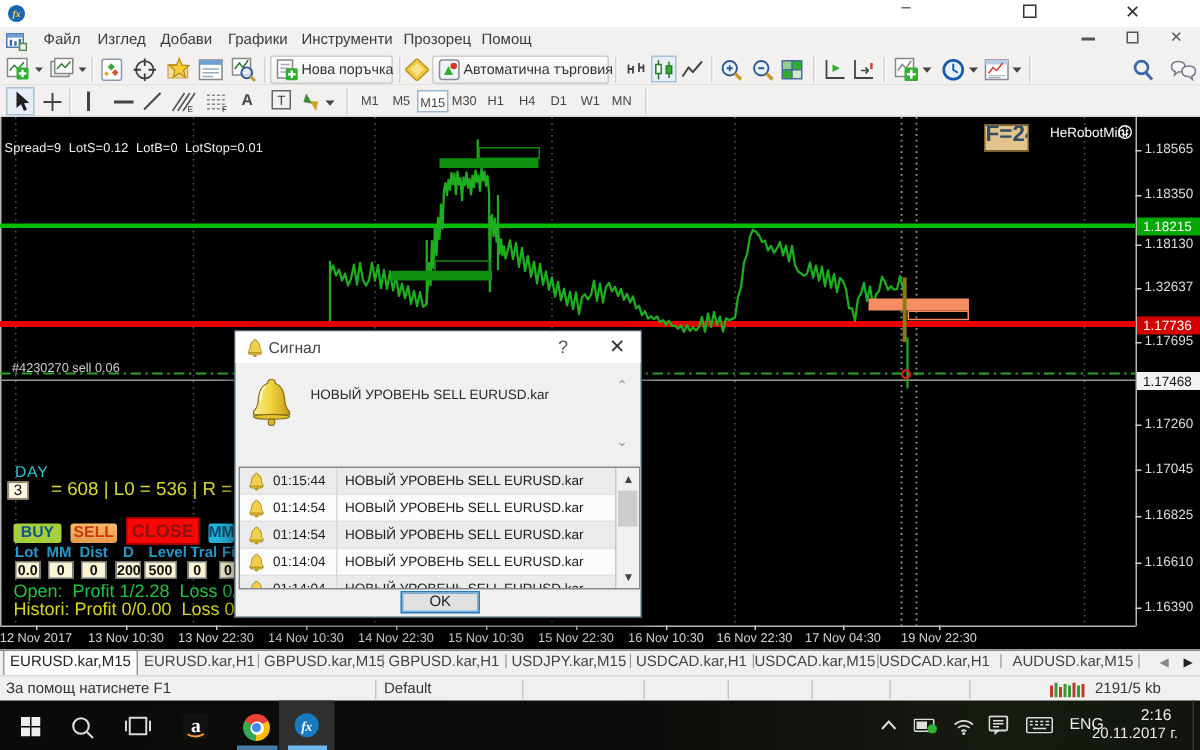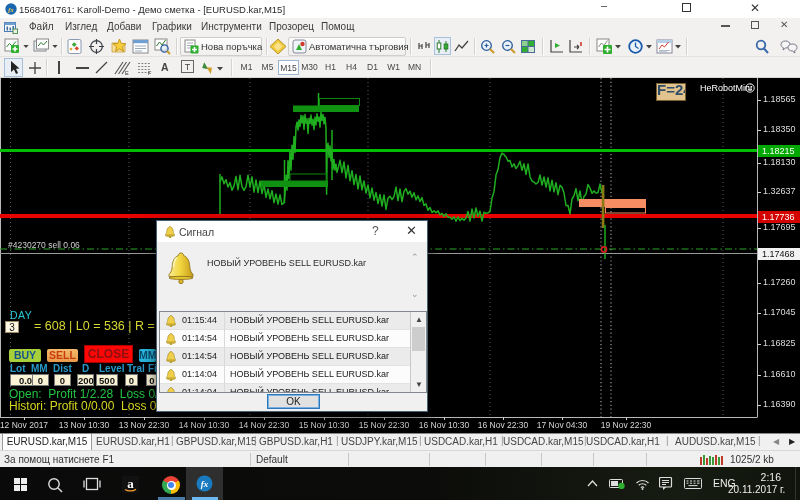--- a/index.html
+++ b/index.html
@@ -17,21 +17,20 @@
 #dlg {position:absolute;left:156px;top:220px;width:272px;height:192px;background:#f0f0f0;border:1px solid #48606f;box-shadow:0 5px 14px rgba(0,0,0,.6)}
 .tfsel {background:#fdfdfd;border:1px solid #9ab5d2}
 </style></head>
 <body>
 
 <div id="titlebar">
  <svg class="abs" style="left:5px;top:3px" width="12" height="12" viewBox="0 0 12 12">
       <circle cx="6" cy="6" r="5.7" fill="#1a66b0"></circle>
       <text x="6" y="8.6" font-size="6.4" font-style="italic" font-weight="bold" fill="#ffd24a" text-anchor="middle" font-family="Liberation Serif">fx</text>
     </svg>
- <span class="abs" style="left:19px;top:4px;font-size:9.5px;color:#2a2a2a">1568401761: Karoll-Demo - Демо сметка - [EURUSD.kar,M15]</span>
  <span class="abs" style="left:601px;top:-1px;font-size:11px;color:#333">–</span>
  <span class="abs" style="left:682px;top:3px;width:9px;height:9px;border:1px solid #333"></span>
  <span class="abs" style="left:750px;top:1px;font-size:12px;color:#333">✕</span>
 </div>
 
 <div id="menubar">
  <svg class="abs" style="left:4px;top:2px" width="14" height="14" viewBox="0 0 14 14">
       <rect x="0.5" y="2.5" width="11" height="9" fill="#fff" stroke="#4a7ab0"></rect>
       <rect x="0.5" y="2.5" width="11" height="2.6" fill="#6f9fd0"></rect>
       <rect x="2.5" y="6.5" width="1.6" height="4" fill="#3a6aa0"></rect>
@@ -267,20 +266,21 @@
 
  <rect x="579" y="199" width="67" height="8" fill="#f78e63"></rect>
  <rect x="605.5" y="207.5" width="40" height="5.5" fill="none" stroke="#f78e63"></rect>
 
  <rect x="601.8" y="185" width="2.6" height="43" fill="#8a7a14"></rect>
  <line x1="605" y1="225" x2="605" y2="259" stroke="#1fae1f" stroke-width="1.5"></line>
  <circle cx="604" cy="249.5" r="2.6" fill="none" stroke="#d02020" stroke-width="1.6"></circle>
 </svg>
 
 <div class="abs" style="left:0;top:78px;width:800px;height:355px;color:#eee">
+ <div class="abs" style="left:3px;top:15px;font-size:8.5px;letter-spacing:0.1px;color:#f0f0f0">Spread=9&nbsp; LotS=0.12&nbsp; LotB=0&nbsp; LotStop=0.01</div>
  <div class="abs" style="left:656px;top:5px;width:30px;height:18px;background:#e2c28d;border:1px solid #7a6030;color:#2f4d68;font-size:15px;font-weight:bold;text-align:center;line-height:11px;overflow:hidden">F=240</div>
  <div class="abs" style="left:700px;top:5px;font-size:9px;color:#fff">HeRobotMini</div>
  <svg class="abs" style="left:745px;top:5px" width="10" height="10" viewBox="0 0 10 10">
       <circle cx="5" cy="5" r="4.2" fill="none" stroke="#fff" stroke-width="0.9"></circle>
       <circle cx="3.4" cy="3.8" r="0.7" fill="#fff"></circle>
       <circle cx="6.6" cy="3.8" r="0.7" fill="#fff"></circle>
       <path d="M3 6 A2.6 2.6 0 0 0 7 6" fill="none" stroke="#fff" stroke-width="0.9"></path>
     </svg>
  <div class="abs" style="left:8px;top:162px;font-size:8.5px;color:#cfcfcf">#4230270 sell 0.06</div>
  <div class="abs" style="left:10px;top:231px;font-size:10.5px;color:#2cc8d8;letter-spacing:0.5px">DAY</div>
@@ -293,21 +293,21 @@
  <div class="abs" style="left:0;top:285px;font-size:10px;font-weight:bold;color:#2898c8;white-space:nowrap">
    <span class="abs" style="left:10px">Lot</span>
       <span class="abs" style="left:31px">MM</span>
       <span class="abs" style="left:53px">Dist</span>
       <span class="abs" style="left:82px">D</span>
       <span class="abs" style="left:99px">Level</span>
       <span class="abs" style="left:127px">Tral</span>
       <span class="abs" style="left:148px">Fi</span>
  </div>
  <div class="abs" style="left:0;top:296px;height:13px">
-   <span class="abs" style="left:10px;width:31px;height:12px;background:#fbf3d5;border:1px solid #777;color:#111;font-size:9.5px;font-weight:bold;text-align:center">0.0</span>
+   <span class="abs" style="left:10px;width:17px;height:12px;background:#fbf3d5;border:1px solid #777;color:#111;font-size:9.5px;font-weight:bold;text-align:center">0.0</span>
    <span class="abs" style="left:32px;width:17px;height:12px;background:#fbf3d5;border:1px solid #777;color:#111;font-size:9.5px;font-weight:bold;text-align:center">0</span>
    <span class="abs" style="left:54px;width:17px;height:12px;background:#fbf3d5;border:1px solid #777;color:#111;font-size:9.5px;font-weight:bold;text-align:center">0</span>
    <span class="abs" style="left:77px;width:17px;height:12px;background:#fbf3d5;border:1px solid #777;color:#111;font-size:9.5px;font-weight:bold;text-align:center">200</span>
    <span class="abs" style="left:96px;width:22px;height:12px;background:#fbf3d5;border:1px solid #777;color:#111;font-size:9.5px;font-weight:bold;text-align:center">500</span>
    <span class="abs" style="left:125px;width:13px;height:12px;background:#fbf3d5;border:1px solid #777;color:#111;font-size:9.5px;font-weight:bold;text-align:center">0</span>
    <span class="abs" style="left:146px;width:12px;height:12px;background:#fbf3d5;border:1px solid #777;color:#111;font-size:9.5px;font-weight:bold;text-align:center">0</span>
  </div>
  <div class="abs" style="left:9px;top:309px;font-size:12px;color:#22c343;white-space:nowrap">Open:&nbsp; Profit 1/2.28&nbsp; Loss 0/0.00</div>
  <div class="abs" style="left:9px;top:321px;font-size:12px;color:#d6d620;white-space:nowrap">Histori: Profit 0/0.00&nbsp; Loss 0/0.00</div>
 
@@ -395,21 +395,21 @@
  <svg class="abs" style="left:700px;top:4px" width="26" height="10">
       <rect x="0" y="2" width="2" height="8" fill="#c03a2a"></rect>
       <rect x="3" y="0" width="2" height="10" fill="#3a9a3a"></rect>
       <rect x="6" y="3" width="2" height="7" fill="#c03a2a"></rect>
       <rect x="9" y="1" width="2" height="9" fill="#3a9a3a"></rect>
       <rect x="12" y="2" width="2" height="8" fill="#3a9a3a"></rect>
       <rect x="15" y="0" width="2" height="10" fill="#c03a2a"></rect>
       <rect x="18" y="2" width="2" height="8" fill="#3a9a3a"></rect>
       <rect x="21" y="1" width="2" height="9" fill="#c03a2a"></rect>
     </svg>
- <span class="abs" style="left:730px;top:3px;font-size:10px;color:#333">1025/2 kb</span>
+ <span class="abs" style="left:730px;top:3px;font-size:10px;color:#333">2191/5 kb</span>
 </div>
 
 <div class="abs" style="left:0;top:467px;width:800px;height:33px;background:linear-gradient(90deg,#0a0a0a 0%,#0c0d0a 55%,#171c12 85%,#10140c 100%)">
  <svg class="abs" style="left:14px;top:11px" width="13" height="13">
       <rect x="0" y="0" width="6" height="6" fill="#eee"></rect>
       <rect x="7" y="0" width="6" height="6" fill="#eee"></rect>
       <rect x="0" y="7" width="6" height="6" fill="#eee"></rect>
       <rect x="7" y="7" width="6" height="6" fill="#eee"></rect>
     </svg>
  <svg class="abs" style="left:47px;top:10px" width="16" height="16">

